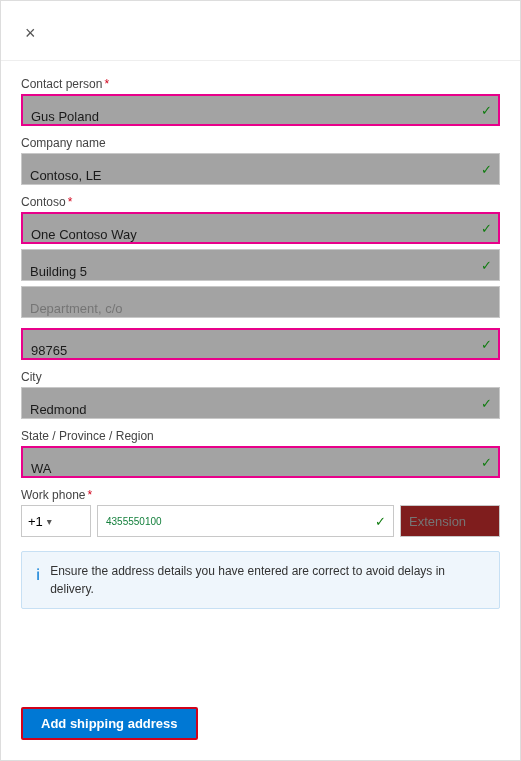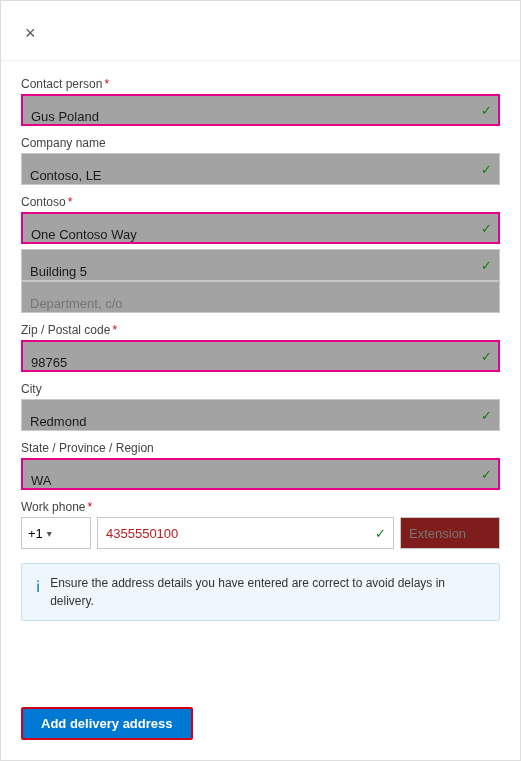--- a/index.html
+++ b/index.html
@@ -110,22 +110,22 @@
       position: relative;
       flex: 1;
       display: flex;
       align-items: center;
     }
     .phone-number-input {
       width: 100%;
       height: 32px;
       border: 1px solid #c8c8c8;
       padding: 0 32px 0 8px;
-      font-size: 13px;
-      color: #b91c1c;
+      font-size: 10px;
+      color: #15803d;
       outline: none;
     }
     .extension-input {
       width: 100px;
       height: 32px;
       border: 1px solid #c8c8c8;
       padding: 0 8px;
       font-size: 13px;
       color: #aaa;
       outline: none;
@@ -200,33 +200,30 @@
     </div>
 
     <div class="field-group">
       <label class="field-label">
         <span>Contoso</span><span class="required-star">*</span>
       </label>
       <div class="field-input-wrapper" style="margin-bottom:5px;">
         <input class="field-input input-active" type="text" value="One Contoso Way" style="">
         <span class="check-icon">✓</span>
       </div>
-      <div class="field-input-wrapper" style="align-items:center;">
+      <div class="field-input-wrapper" style="margin-bottom:5px;align-items:center;">
         <input class="field-input" type="text" value="Building 5" style="">
         <span class="check-icon">✓</span>
       </div>
       <div class="field-input-wrapper">
         <input class="field-input" type="text" placeholder="Department, c/o" value="" style="">
       </div>
     </div>
 
     <div class="field-group">
-      <label class="field-label">
-        <span>Zip / Postal code</span><span class="required-star">*</span>
-      </label>
       <div class="field-input-wrapper">
         <input class="field-input input-active" type="text" value="98765" style="">
         <span class="check-icon">✓</span>
       </div>
     </div>
 
     <div class="field-group">
       <label class="field-label">City</label>
       <div class="field-input-wrapper">
         <input class="field-input" type="text" value="Redmond" style="">
@@ -262,16 +259,16 @@
 
     <div class="info-box">
       <span class="info-icon">ℹ</span>
       <span class="info-text">Ensure the address details you have entered are correct to avoid delays in delivery.</span>
     </div>
 
   </div>
 
   <div class="dialog-footer">
     <button class="add-shipping-btn">
-      <span>Add delivery address</span>
+      <span>Add shipping address</span>
     </button>
   </div>
 </div>
 
 </body></html>

